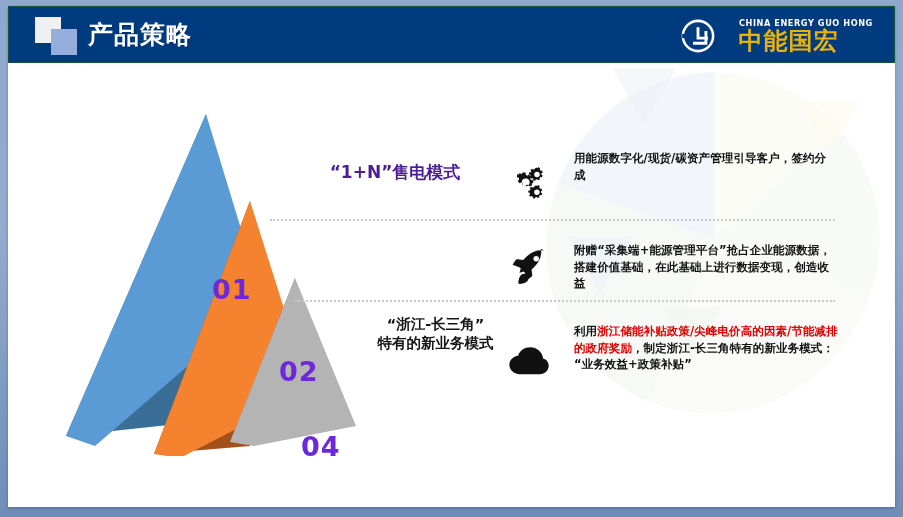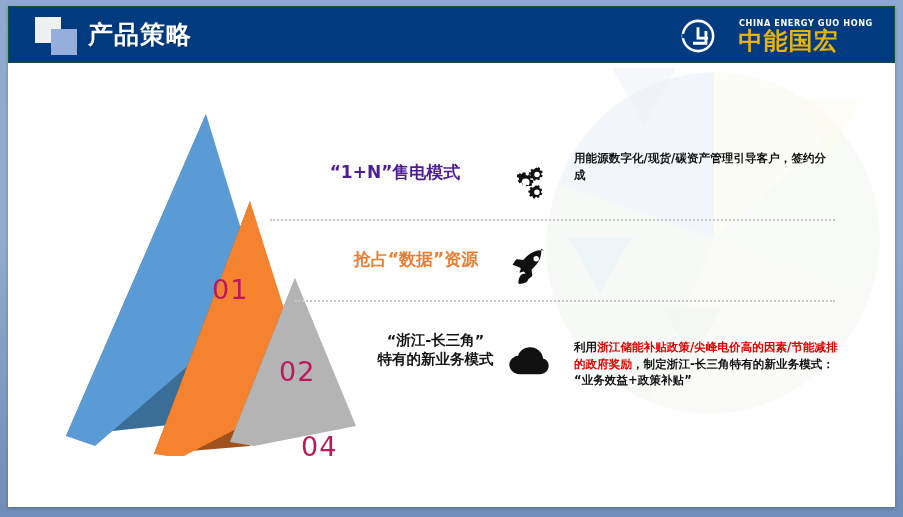--- a/index.html
+++ b/index.html
@@ -125,23 +125,23 @@
   
   #pyramid {
     position: absolute;
     left: 50px;
     top: 100px;
     width: 340px;
     height: 350px;
   }
   .step-num {
     position: absolute;
-    color: #be185d;
+    color: #6d28d9;
     font-size: 27px;
-    font-weight: 400;
+    font-weight: 700;
     letter-spacing: 1px;
     pointer-events: none;
   }
   #num-01 { left: 154px; top: 168px; }
   #num-02 { left: 197px; top: 250px; margin-left: 24px; }
   #num-03 { left: 243px; top: 325px; }
   .row-title {
     position: absolute;
     text-align: center;
     font-weight: bold;
@@ -177,25 +177,25 @@
   
   #row2-title {
     left: 308px; top: 242px; width: 200px;
     color: #ed7d31; font-size: 17px;
   }
   #row2-icon { left: 500px; top: 240px; }
   #row2-body { left: 566px; top: 236px; width: 262px; }
 
   
   #row3-title {
-    left: 340px; top: 325px; width: 175px;
+    left: 340px; top: 309px; width: 175px;
     color: #161616; font-size: 14.5px;
   }
   #row3-icon { left: 500px; top: 336px; }
-  #row3-body { left: 566px; top: 317px; width: 265px; margin-top: 16px; }
+  #row3-body { left: 566px; top: 317px; width: 265px; }
 
   
   .divider {
     position: absolute;
     height: 0;
     border-top: 2px dotted #c9c9c9;
   }
   #divider-1 { left: 262px; top: 213px; width: 565px; }
   #divider-2 { left: 287px; top: 294px; width: 540px; }
 </style>
@@ -272,28 +272,28 @@
     <div class="row-title" id="row1-title">“1+N”售电模式</div>
     <svg class="row-icon" id="row1-icon" viewBox="0 0 64 64">
       <g fill="#111111">
         <path d="M23 17.5l3.2.6.9-2.6 4.6 1-.2 2.8 2.8 1.6 2.1-1.8 3.3 3.3-1.8 2.1 1.6 2.8 2.8-.2 1 4.6-2.6.9.6 3.2-4.5 1.3-1.3-2.5-3.2.3-1.2 2.6-4.4-1.6.4-2.8-2.6-1.9-2.5 1.3-2.7-3.8 2.2-1.8-.7-3.1-2.8-.6.7-4.6 2.8.2 1.3-2.9zM31.5 25a6 6 0 1 0 0 12 6 6 0 0 0 0-12z"></path>
         <path d="M47.5 8.5l2.2.9 1.3-1.6 2.7 1.7-.8 2 1.4 1.9 2.1-.4 1 3.1-1.9 1-.1 2.4 2 .9-1.2 3-2.1-.5-1.6 1.7.7 2-2.9 1.3-1.2-1.8-2.3.4-.7 2.1-3.1-.6.1-2.2-1.9-1.3-1.8 1.2-2-2.5 1.6-1.5-.5-2.3-2.2-.4.4-3.2 2.2.2 1.1-2-1.3-1.8 2.5-2 1.6 1.5 2.1-.9zM48.8 15a4.2 4.2 0 1 0 0 8.4 4.2 4.2 0 0 0 0-8.4z"></path>
         <path d="M47 35.5l2.1 1 1.4-1.5 2.6 1.9-.9 2 1.3 1.9 2.1-.5 1.1 3-1.8 1.1v2.4l2 1-1.3 2.9-2-.6-1.7 1.7.6 2-2.9 1.1-1.1-1.8-2.3.5-.6 2.1-3.1-.4v-2.3l-1.9-1.2-1.8 1.3-2.1-2.4 1.5-1.6-.6-2.3-2.2-.3.3-3.2 2.2.3 1-2.1-1.4-1.7 2.5-2.1 1.6 1.5 2.1-.8zM48.6 42a4.2 4.2 0 1 0 0 8.4 4.2 4.2 0 0 0 0-8.4z"></path>
       </g>
     </svg>
     <div class="row-body" id="row1-body">用能源数字化/现货/碳资产管理引导客户，签约分成</div>
 
-    <div class="row-title" id="row2-title">抢占“数据”资源</div>
     <svg class="row-icon" id="row2-icon" viewBox="0 0 64 64">
       <g fill="#111111">
         <path d="M55 7c-9-1.5-19 1.5-26.5 9L23 21.5l-8.5-1.2c-1.2-.2-2.4.3-3.1 1.3L7 28.5l11 4.2 1.5 1.5-2 6.5 6.5-2 1.6 1.6 4.2 11 5.9-4.4c1-.8 1.5-2 1.3-3.1L35.8 36l5.5-5.5C48.8 23 51.8 13 50.3 4c0 0 3.2 1.5 4.7 3z"></path>
         <circle cx="43" cy="19.5" r="4.2" fill="#ffffff"></circle>
         <path d="M19.5 44.5c-2.5 2.5-3.5 8-3.8 11.3-.1 1.2.9 2.2 2.1 2.1 3.3-.3 8.8-1.3 11.3-3.8 2.7-2.7 2.7-7 0-9.6-2.6-2.7-6.9-2.7-9.6 0z"></path>
       </g>
     </svg>
+    <div class="row-body" id="row2-body"><span>附赠“采集端+能源管理平台”抢占企业能源数据，搭建价值基础，在此基础上进行数据变现，创造收益</span></div>
 
     <div class="row-title" id="row3-title">“浙江-长三角”
 特有的新业务模式</div>
     <svg class="row-icon" id="row3-icon" viewBox="0 0 64 64">
       <path fill="#111111" d="M17.5 49C9 49 2 42.6 2 34.8c0-7.2 5.8-13.1 13.4-14C17.8 13.3 25.2 8 33.8 8c10.3 0 18.8 7.5 19.7 17.1C58.9 26.6 62 31 62 36.2 62 43.3 56 49 48.6 49z"></path>
     </svg>
     <div class="row-body" id="row3-body"><span>利用</span><span class="hl">浙江储能补贴政策/尖峰电价高的因素/节能减排的政府奖励</span><span>，制定浙江-长三角特有的新业务模式：</span><span>“业务效益+政策补贴”</span></div>
 
   </div>
 </div>

